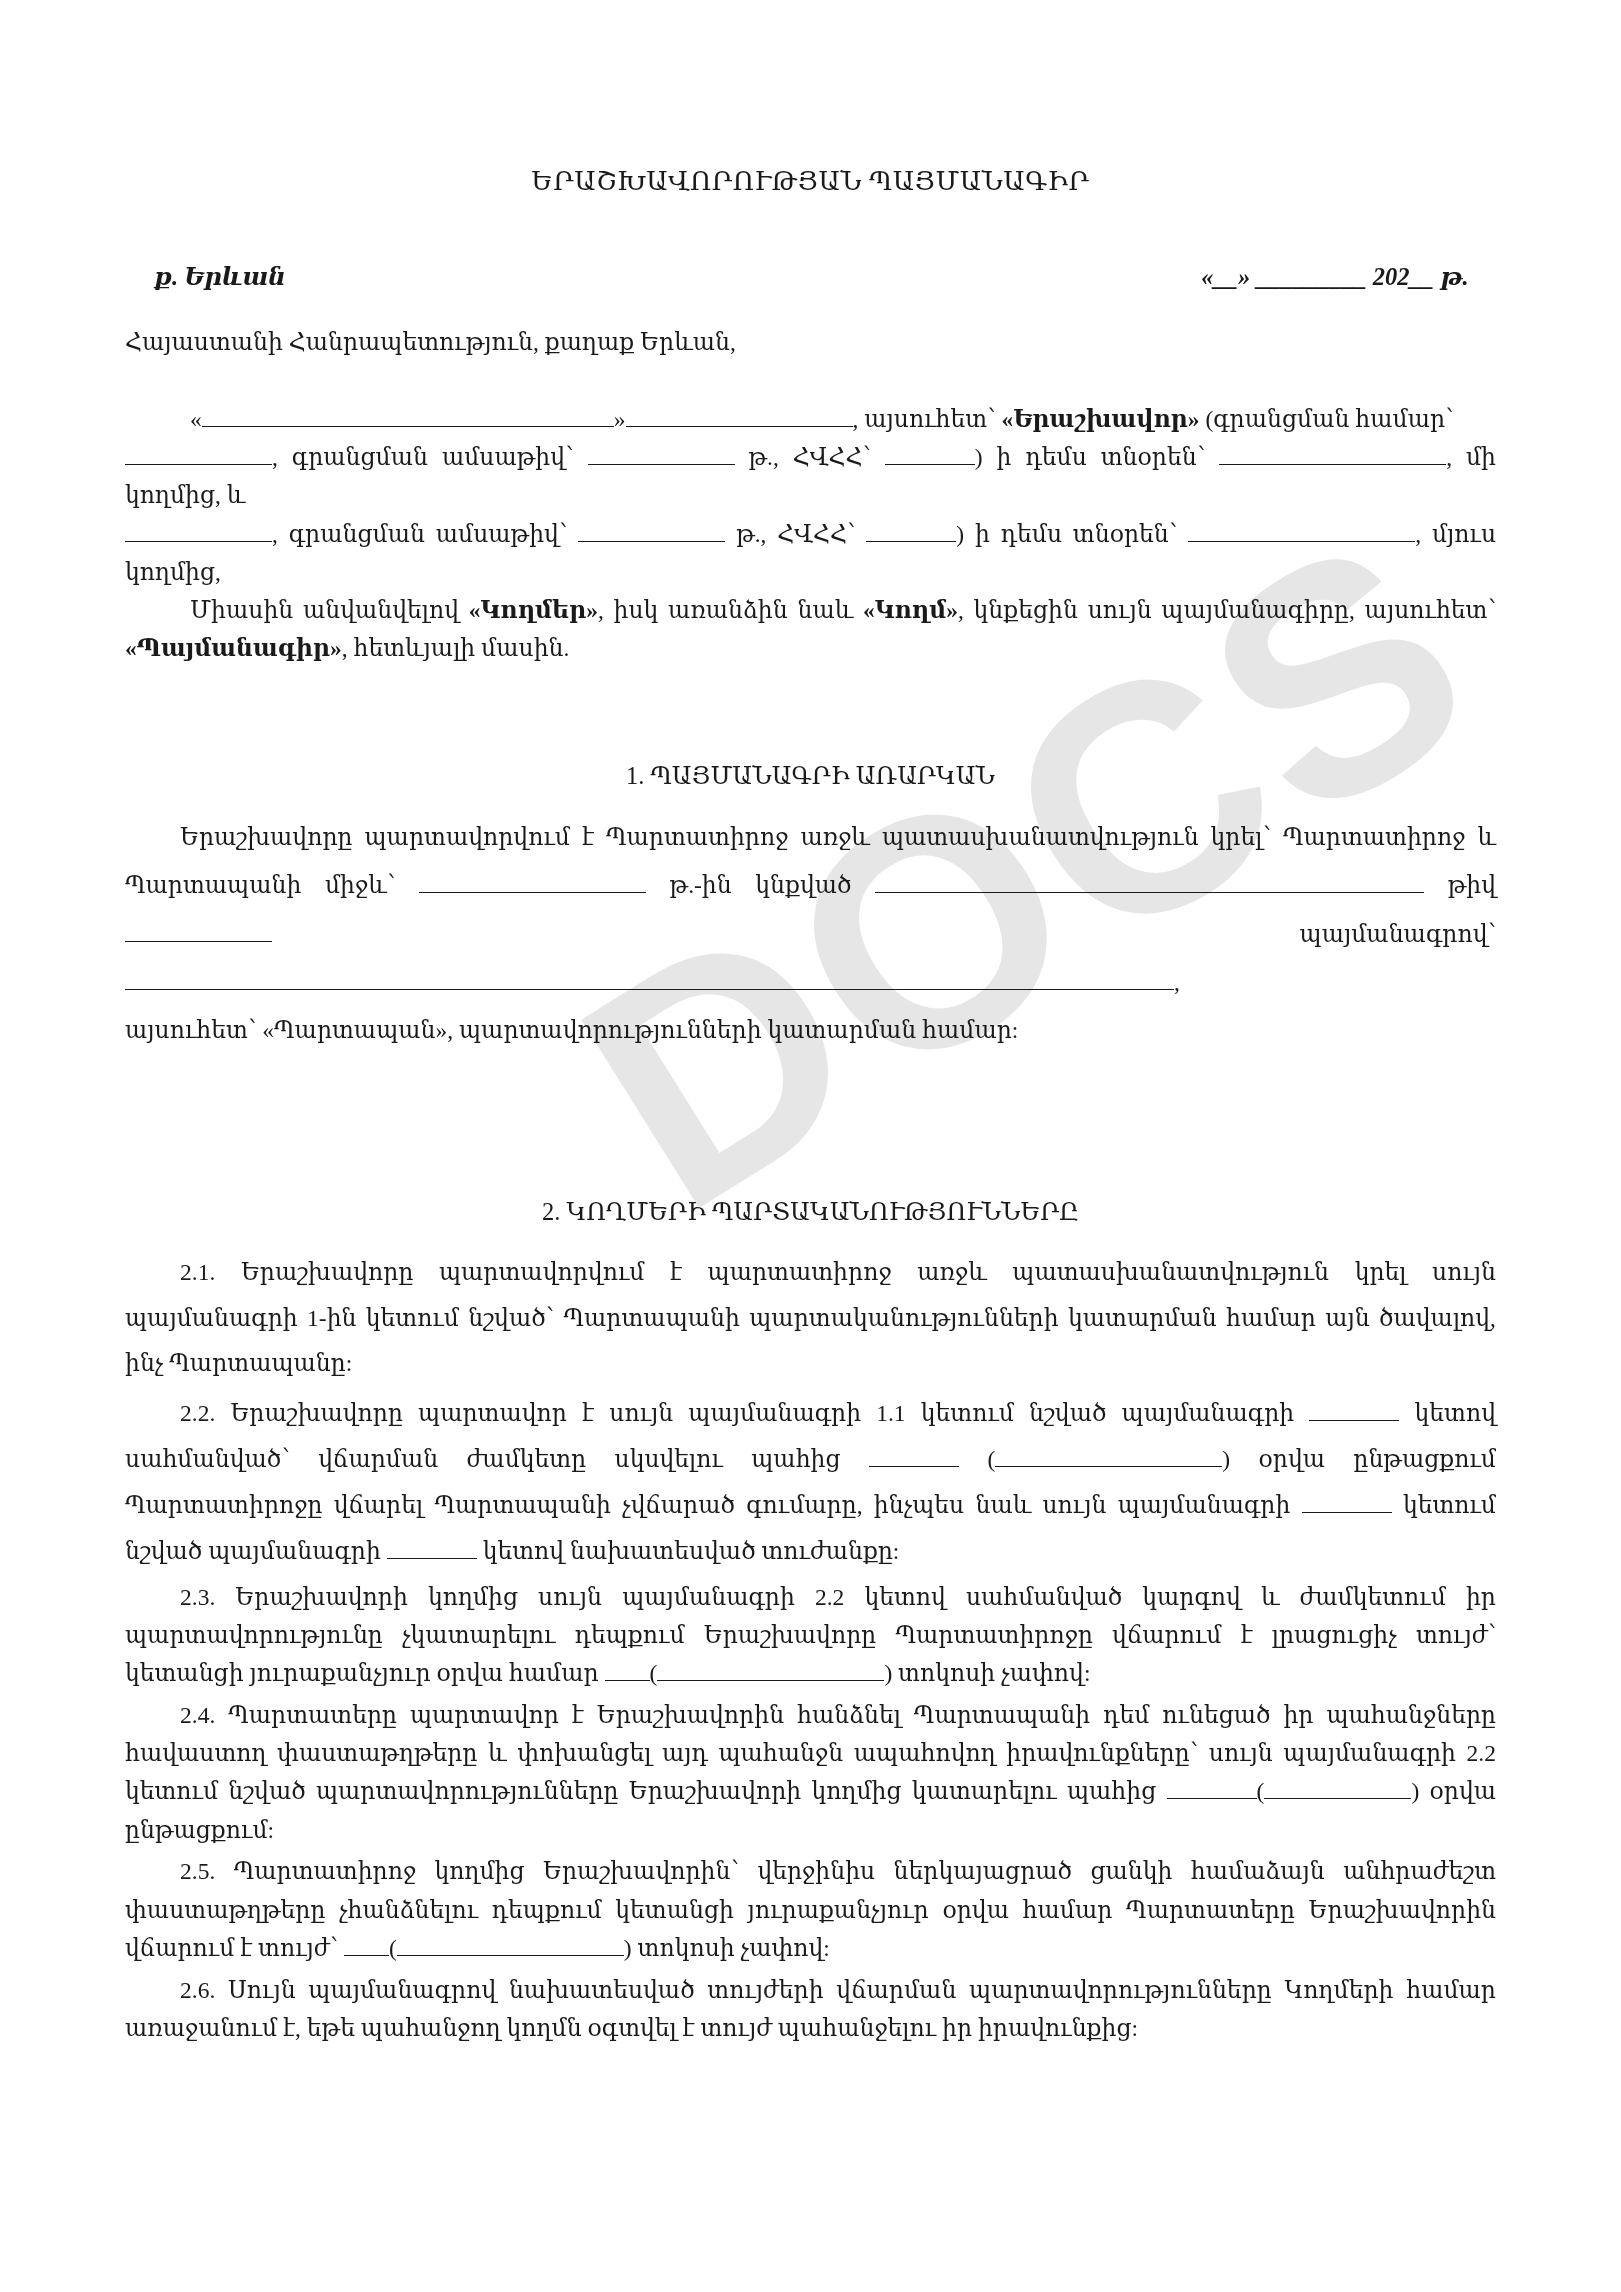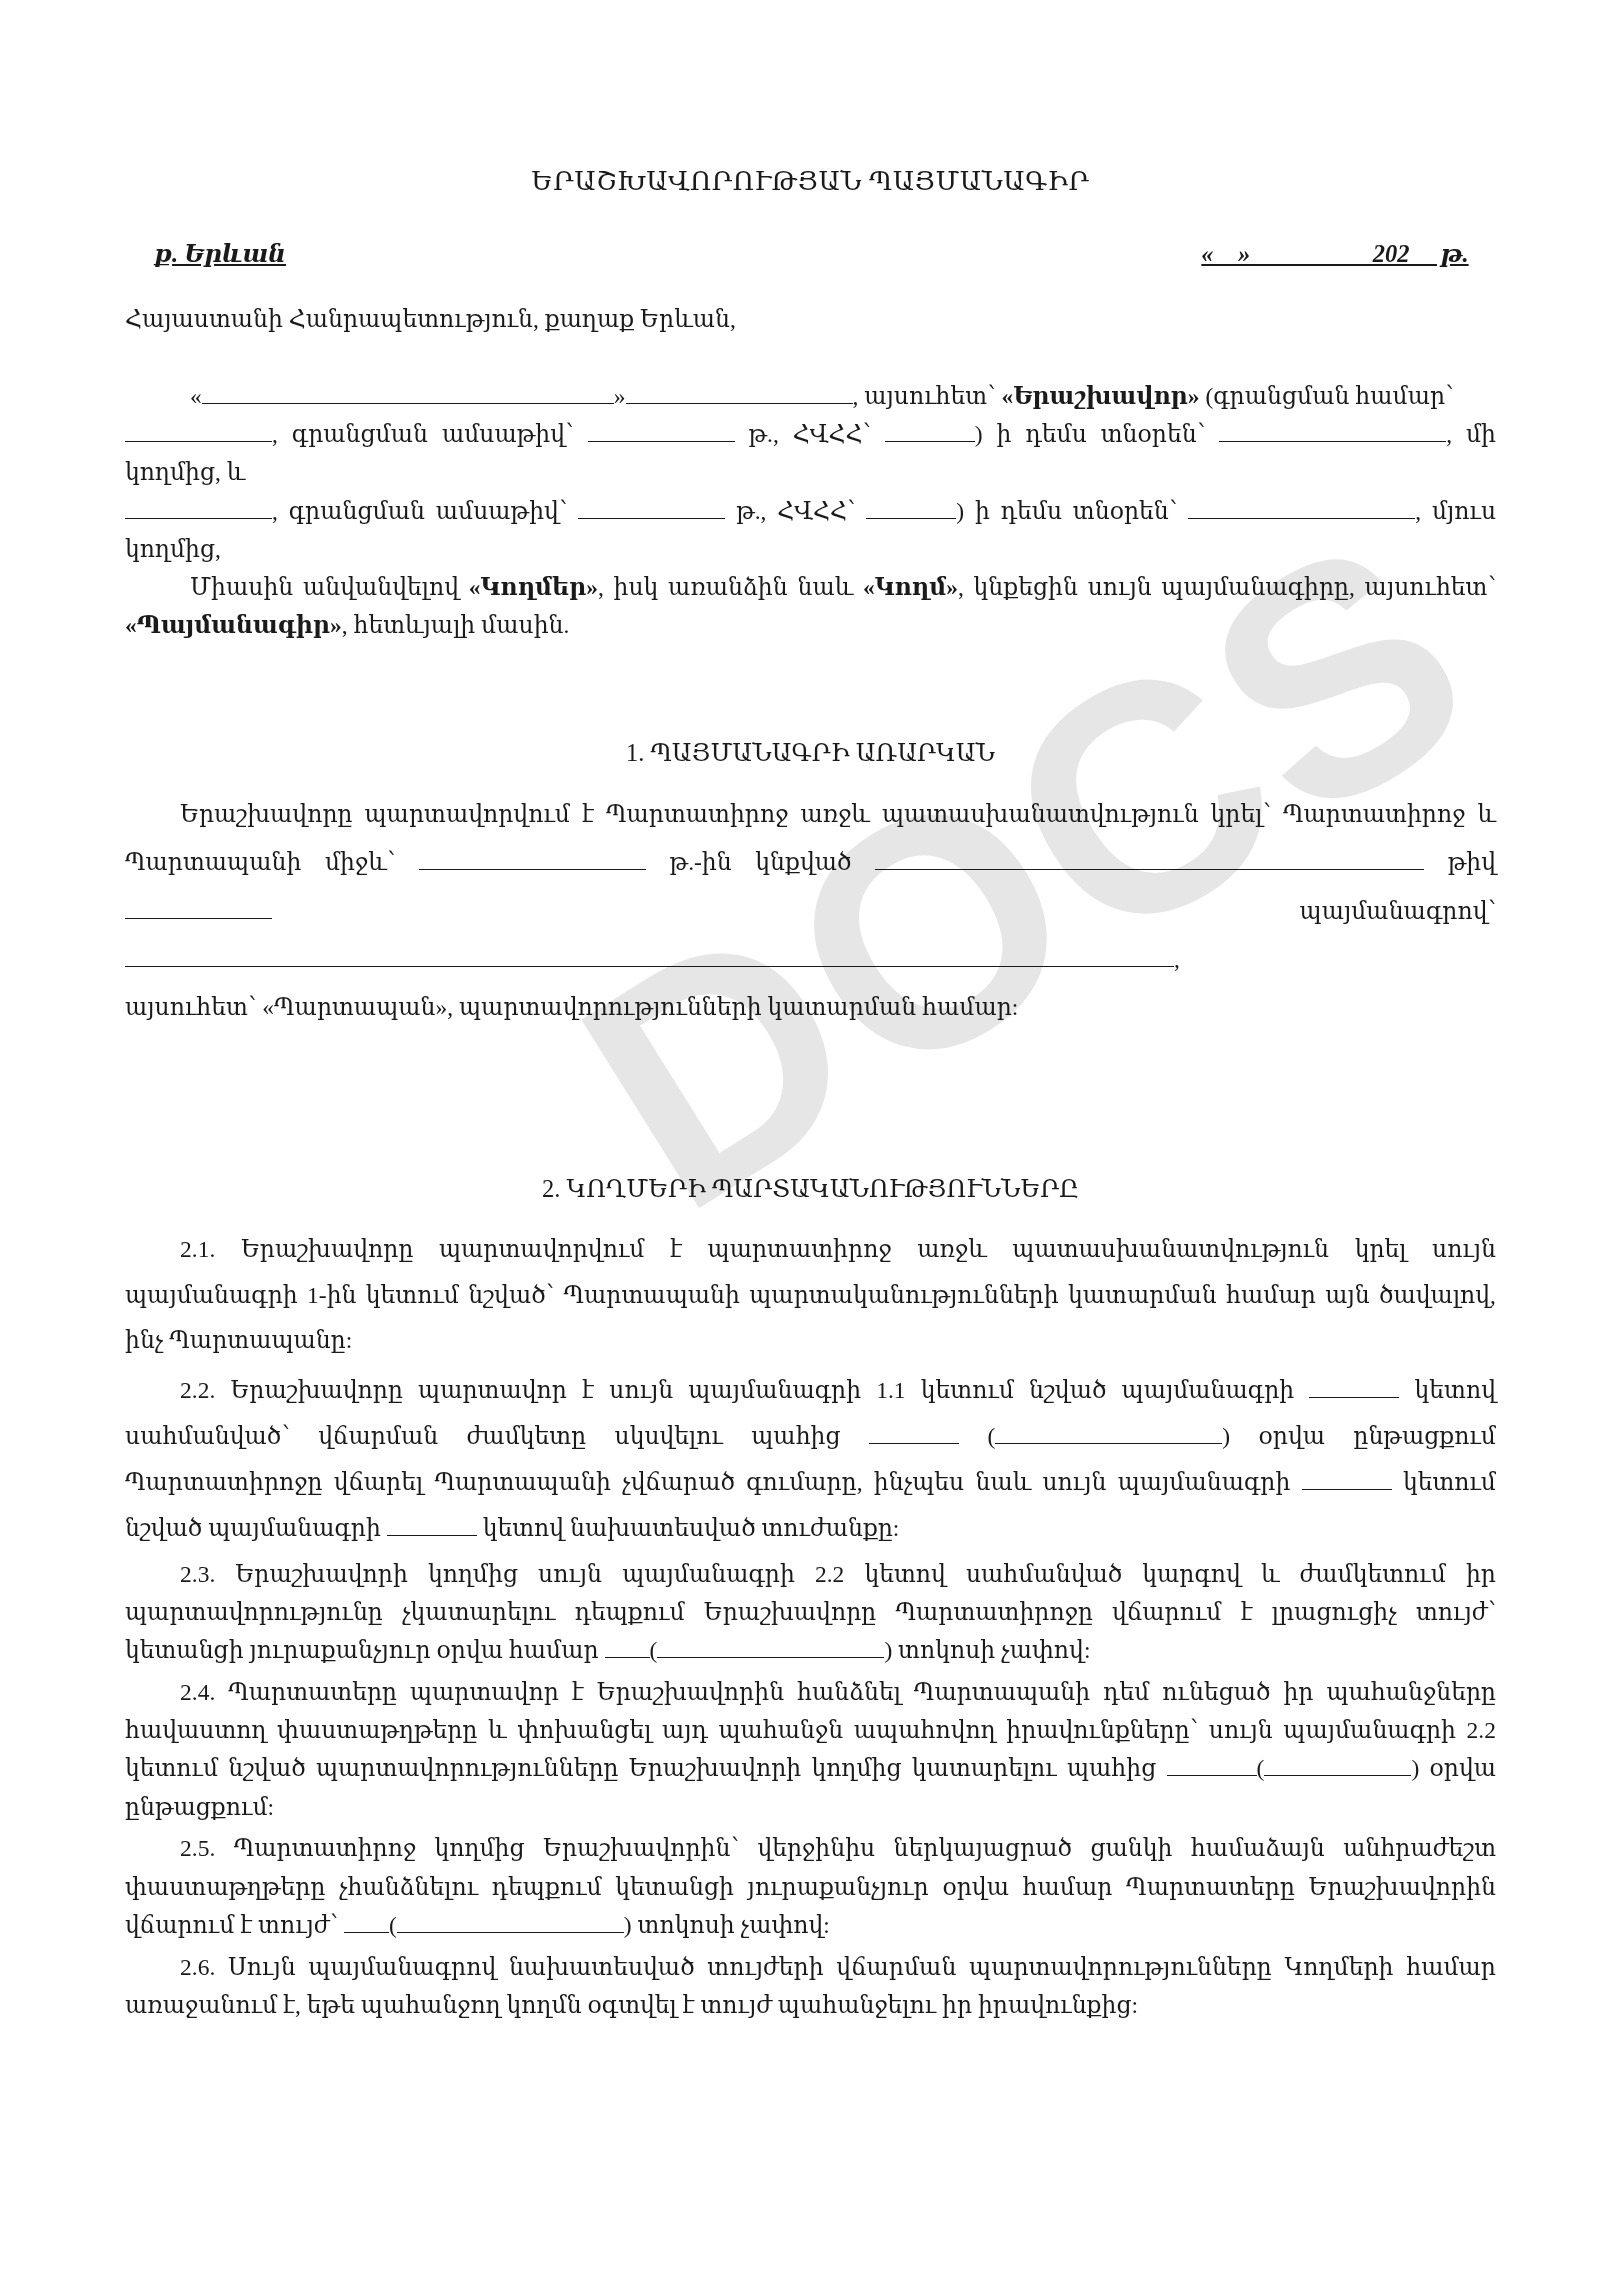--- a/index.html
+++ b/index.html
@@ -47,23 +47,22 @@
     text-align: center;
     font-size: 26.5px;
     letter-spacing: 0.5px;
     padding-top: 165px;
     font-weight: 400;
   }
   .place-date-row {
     display: flex;
     justify-content: space-between;
     align-items: baseline;
-    margin-top: 42px;
+    margin-top: 65px;
     padding: 0 27.4px 0 29px;
-    text-decoration: underline;
   }
   .place {
     font-style: italic;
     font-weight: 700;
     font-size: 24.5px;
   }
   .date {
     font-style: italic;
     font-weight: 700;
     font-size: 24.5px;

